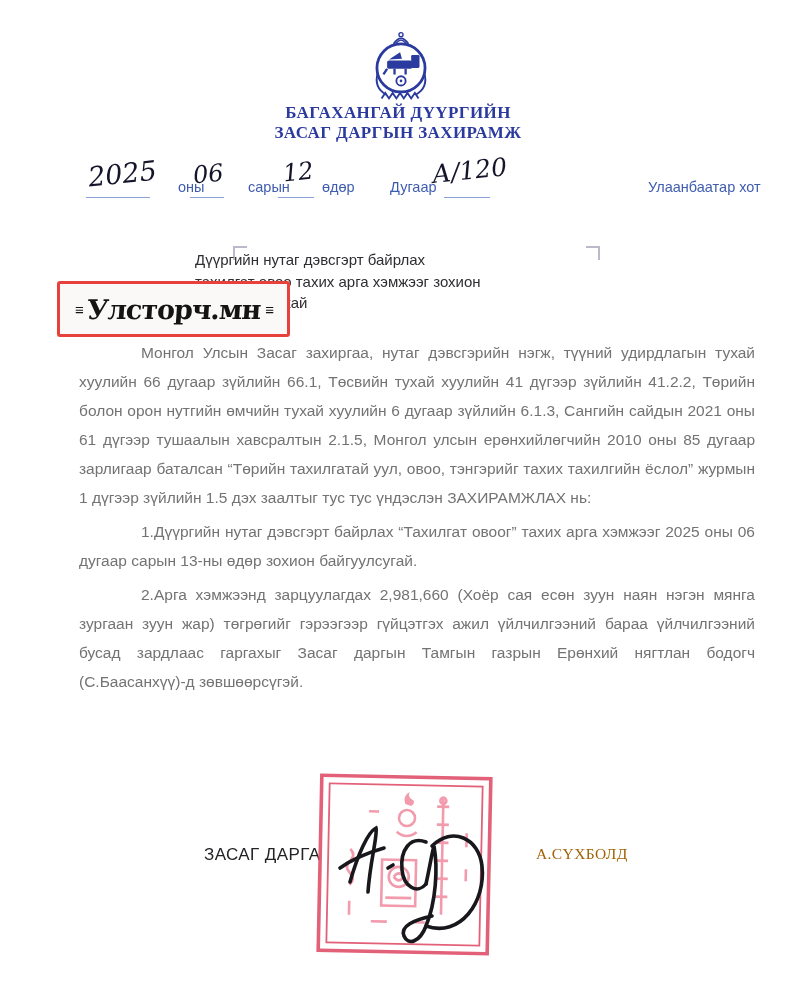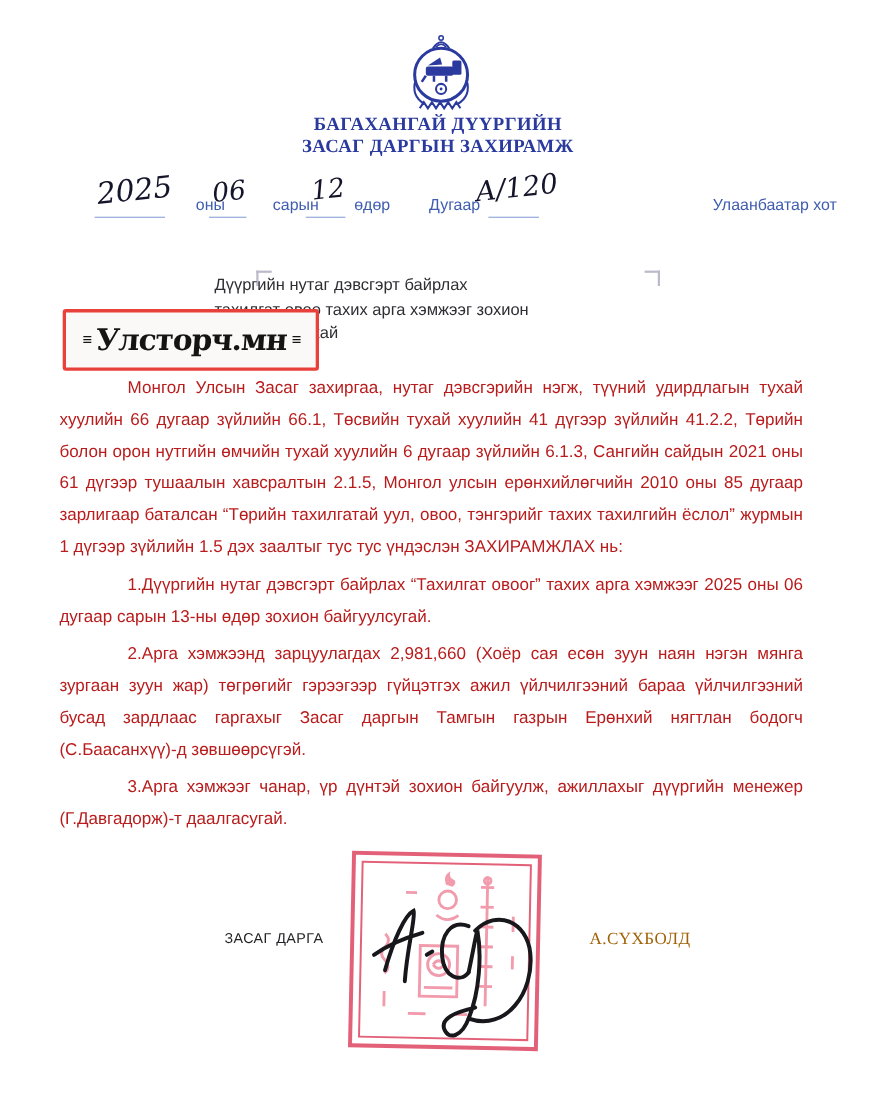--- a/index.html
+++ b/index.html
@@ -36,26 +36,26 @@
     border:3px solid #e8403a; border-radius:3px; background:#faf9f7;
     display:flex; align-items:center; justify-content:center; gap:5px;
   }
   .wm-text {
     font-family:"DejaVu Serif", serif; font-weight:bold; font-size:27px;
     color:#141414; letter-spacing:-1px; transform:skewX(-4deg);
   }
   .wm-wing { font-size:15px; color:#141414; font-weight:bold; letter-spacing:-2px; }
   
   .body-text {
-    position:absolute; left:54px; top:338px; width:676px;
-    font-size:15.5px; line-height:29px; color:#b91c1c; text-align:justify;
+    position:absolute; left:79px; top:338px; width:676px;
+    font-size:15.5px; line-height:29px; color:#737373; text-align:justify;
   }
   .body-text p { margin:0 0 5px 0; text-indent:62px; }
   
-  .sig-title { position:absolute; left:204px; top:845px; font-size:13px; color:#232326; letter-spacing:.4px; }
+  .sig-title { position:absolute; left:204px; top:845px; font-size:17px; color:#232326; letter-spacing:.4px; }
   .sig-name  { position:absolute; left:536px; top:845px; font-size:15.5px; color:#a16207; letter-spacing:.4px;font-family:Liberation Serif, serif; }
   .stamp { position:absolute; left:316px; top:772px; width:178px; height:186px; transform:rotate(1.2deg); }
   .autograph { position:absolute; left:328px; top:780px; width:166px; height:172px; }
 </style>
 </head>
 <body>
 
 <div class="page">
 
   <div class="emblem">
@@ -116,21 +116,20 @@
   <div class="watermark">
     <span class="wm-wing">≡</span>
     <span class="wm-text">Улсторч.мн</span>
     <span class="wm-wing">≡</span>
   </div>
 
   <div class="body-text">
     <p>Монгол Улсын Засаг захиргаа, нутаг дэвсгэрийн нэгж, түүний удирдлагын тухай хуулийн 66 дугаар зүйлийн 66.1, Төсвийн тухай хуулийн 41 дүгээр зүйлийн 41.2.2, Төрийн болон орон нутгийн өмчийн тухай хуулийн 6 дугаар зүйлийн 6.1.3, Сангийн сайдын 2021 оны 61 дүгээр тушаалын хавсралтын 2.1.5, Монгол улсын ерөнхийлөгчийн 2010 оны 85 дугаар зарлигаар баталсан “Төрийн тахилгатай уул, овоо, тэнгэрийг тахих тахилгийн ёслол” журмын 1 дүгээр зүйлийн 1.5 дэх заалтыг тус тус үндэслэн ЗАХИРАМЖЛАХ нь:</p>
     <p>1.Дүүргийн нутаг дэвсгэрт байрлах “Тахилгат овоог” тахих арга хэмжээг 2025 оны 06 дугаар сарын 13-ны өдөр зохион байгуулсугай.</p>
     <p>2.Арга хэмжээнд зарцуулагдах 2,981,660 (Хоёр сая есөн зуун наян нэгэн мянга зургаан зуун жар) төгрөгийг гэрээгээр гүйцэтгэх ажил үйлчилгээний бараа үйлчилгээний бусад зардлаас гаргахыг Засаг даргын Тамгын газрын Ерөнхий нягтлан бодогч (С.Баасанхүү)-д зөвшөөрсүгэй.</p>
-    <p>3.Арга хэмжээг чанар, үр дүнтэй зохион байгуулж, ажиллахыг дүүргийн менежер (Г.Давгадорж)-т даалгасугай.</p>
   </div>
 
   <span class="sig-title">ЗАСАГ ДАРГА</span>
   <span class="sig-name">А.СҮХБОЛД</span>
 
   <div class="stamp">
     <svg viewBox="0 0 178 186" width="178" height="186" fill="none">
       <g stroke="#e0506a" opacity="0.9">
         <rect x="4" y="5" width="169" height="175" stroke-width="3.6"></rect>
         <rect x="12" y="13" width="153" height="159" stroke-width="1.8"></rect>

